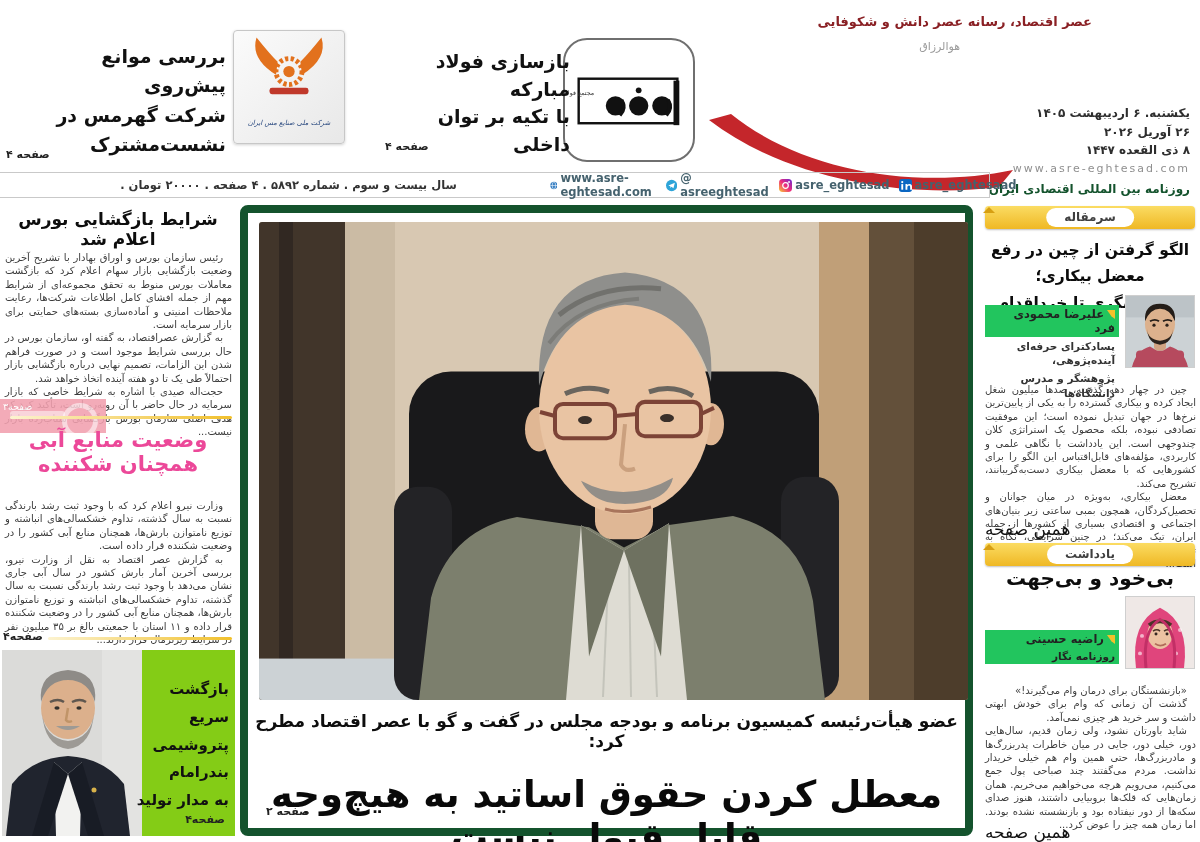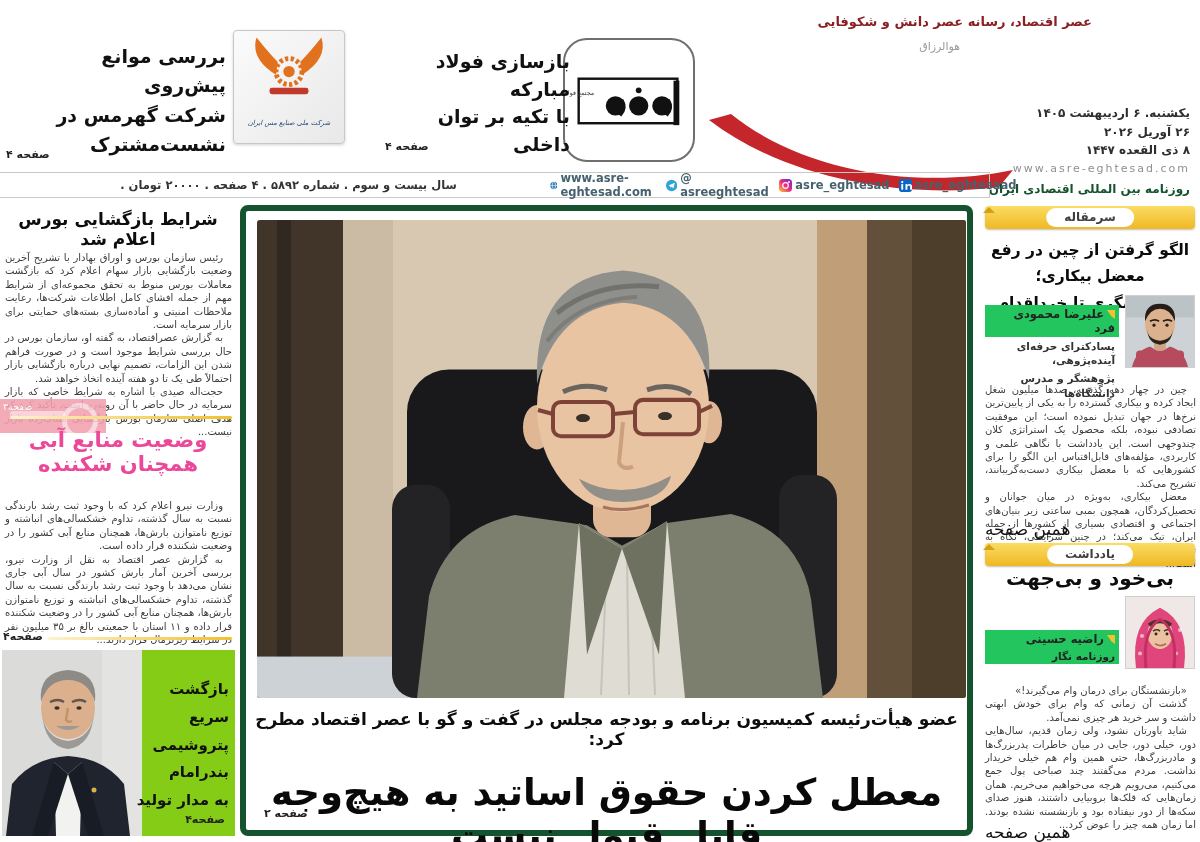--- a/index.html
+++ b/index.html
@@ -27,21 +27,21 @@
   .copper-page { left:6px; top:148px; }
 
   
   .info-bar { left:0; top:172px; width:990px; height:26px; border-top:1px solid #c9c9c9; border-bottom:1px solid #c9c9c9; }
   .issue-info { left:0; top:0; width:577px; height:24px; display:flex; align-items:center; justify-content:center; font-size:11.5px; font-weight:bold; color:#333; }
   .social { left:577px; top:0; width:413px; height:24px; border-right:1px solid #c9c9c9; direction:ltr; display:flex; align-items:center; justify-content:center; gap:9px; font-size:11.5px; color:#45626e; font-weight:bold; }
   .social .itm { display:flex; align-items:center; gap:3px; }
   .social svg { width:13px; height:13px; display:block; }
 
   
-  .main-box { left:240px; top:205px; width:733px; height:631px; border:6px solid #14532d; border-radius:8px; background:#fff; }
+  .main-box { left:240px; top:205px; width:733px; height:631px; border:8px solid #14532d; border-radius:8px; background:#fff; }
   .main-photo { position:absolute; left:11px; top:9px; width:709px; height:478px; border-radius:3px; }
   .kicker { position:absolute; left:0; top:498px; width:100%; text-align:center; font-size:17px; font-weight:800; color:#0d0d0d; }
   .main-headline { position:absolute; left:0; top:524px; width:100%; text-align:center; font-size:37px; font-weight:900; color:#090909; letter-spacing:-.5px;margin-top:36px; }
   .main-page { position:absolute; left:18px; bottom:10px; }
 
   
   .lcol-head { left:4px; top:209px; width:228px; text-align:center; font-size:17px; font-weight:800; color:#0d0d0d; }
   .col-body { font-size:10px; line-height:1.34; text-align:justify; color:#3c3c3c;margin-top:13px; }
   .col-body p { text-indent:9px; margin:0; }
   .bourse-body { left:5px; top:238px; width:227px; }

